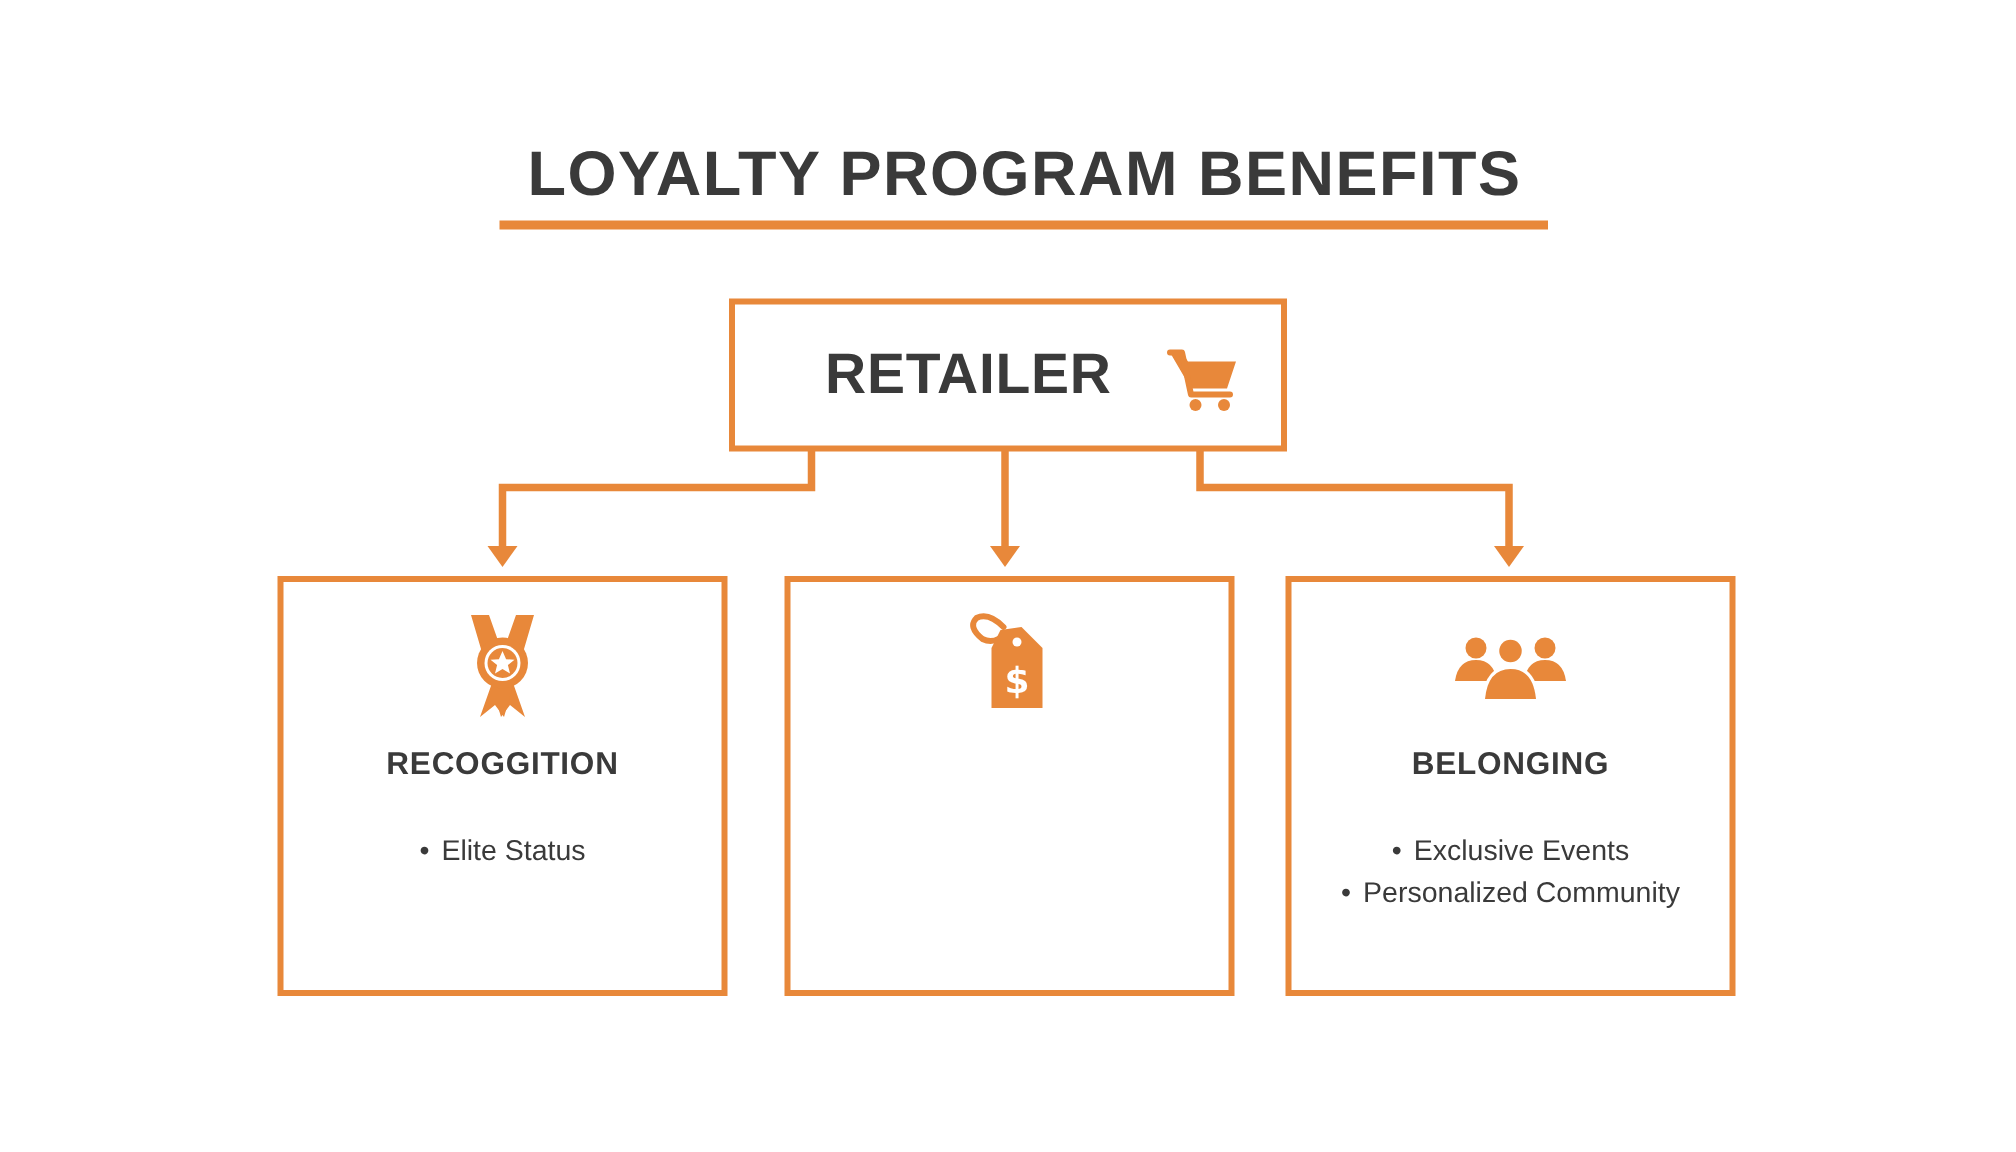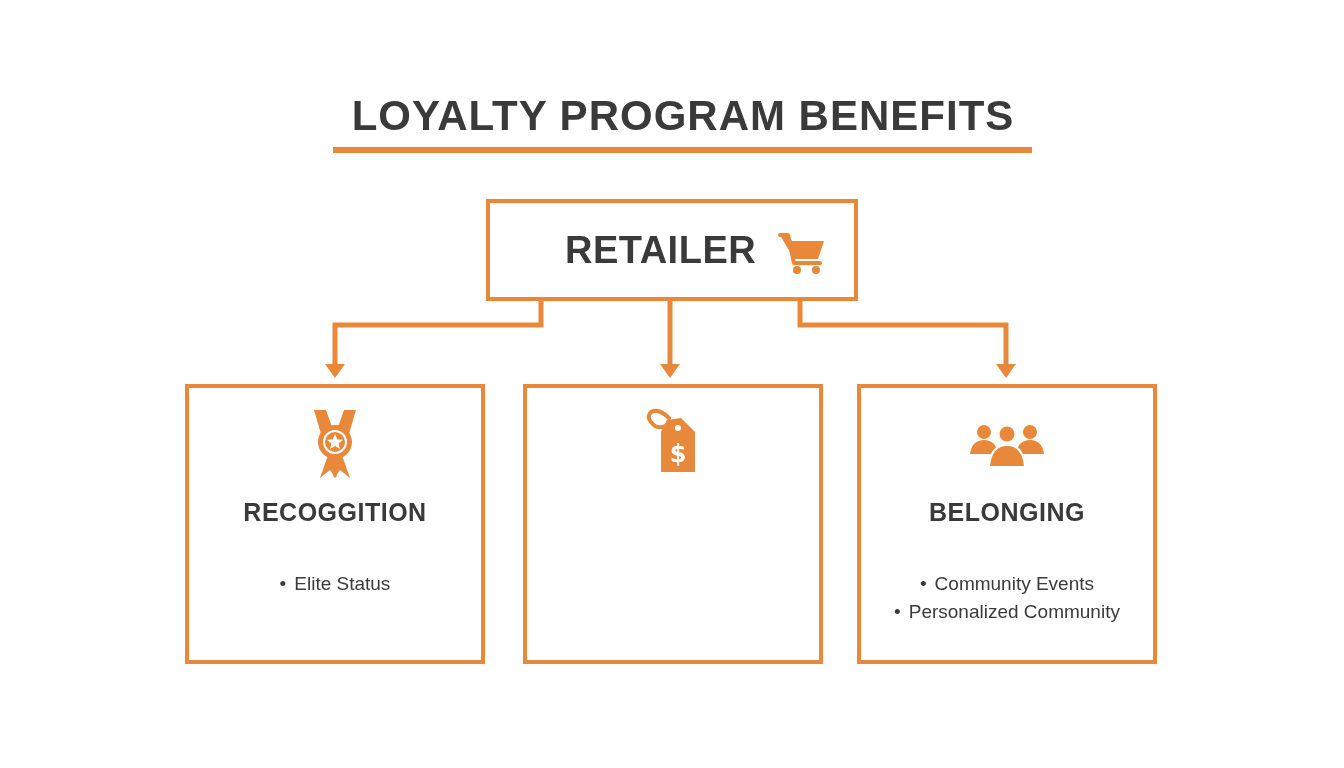--- a/index.html
+++ b/index.html
@@ -16,36 +16,36 @@
   }
   .title-rule {
     position: absolute; left: 333px; top: 147px; width: 699px; height: 6px;
     background: #e8883a;
   }
   .retailer-box {
     position: absolute; left: 486px; top: 199px; width: 364px; height: 94px;
     border: 4px solid #e8883a; box-sizing: content-box;
   }
   .retailer-label {
-    position: absolute; left: 75px; top: 26px; font-weight: 700; font-size: 38px;
+    position: absolute; left: 60px; top: 26px; font-weight: 700; font-size: 38px;
     color: #3a3a3a; letter-spacing: 0.5px;
   }
   .cart-icon { position: absolute; left: 288px; top: 28px; width: 50px; height: 44px; }
   .connectors { position: absolute; left: 0; top: 0; width: 1344px; height: 768px; pointer-events: none; }
   .card {
     position: absolute; top: 384px; width: 292px; height: 272px;
     border: 4px solid #e8883a; background: #ffffff;
   }
   .card-icon { position: absolute; left: 50%; transform: translateX(-50%); top: 20px; }
   .card-title {
     position: absolute; left: 0; right: 0; top: 110px; text-align: center;
-    font-weight: 700; font-size: 25px; color: #3a3a3a; letter-spacing: 0.5px;
+    font-weight: 700; font-size: 21px; color: #3a3a3a; letter-spacing: 0.5px;
   }
   .card-list {
-    position: absolute; left: 0; right: 0; top: 166px; margin: 16px; padding: 0;
+    position: absolute; left: 0; right: 0; top: 166px; margin: 0; padding: 0;
     list-style: none; text-align: center; font-size: 19px; color: #3a3a3a; line-height: 28px;
   }
   .card-list li { white-space: nowrap; }
   .bullet { display: inline-block; margin-right: 8px; }
 </style>
 </head>
 <body>
 
 <h1 class="title">LOYALTY PROGRAM BENEFITS</h1>
 <div class="title-rule"></div>
@@ -103,16 +103,16 @@
     <circle cx="60" cy="8" r="7" fill="#e8883a"></circle>
     <path d="M0 30 Q2 16 14 16 Q26 16 28 30 Z" fill="#e8883a"></path>
     <path d="M46 30 Q48 16 60 16 Q72 16 74 30 Z" fill="#e8883a"></path>
     <circle cx="37" cy="10" r="9" fill="#ffffff"></circle>
     <circle cx="37" cy="10" r="7.5" fill="#e8883a"></circle>
     <path d="M18 42 Q20 20 37 20 Q54 20 56 42 Z" fill="#ffffff"></path>
     <path d="M20 42 Q22 22 37 22 Q52 22 54 42 Z" fill="#e8883a"></path>
   </svg>
   <div class="card-title">BELONGING</div>
   <ul class="card-list">
-    <li><span class="bullet">•</span><span>Community Events</span></li>
+    <li><span class="bullet">•</span><span>Exclusive Events</span></li>
     <li><span class="bullet">•</span><span>Personalized Community</span></li>
   </ul>
 </div>
 
 </body></html>

